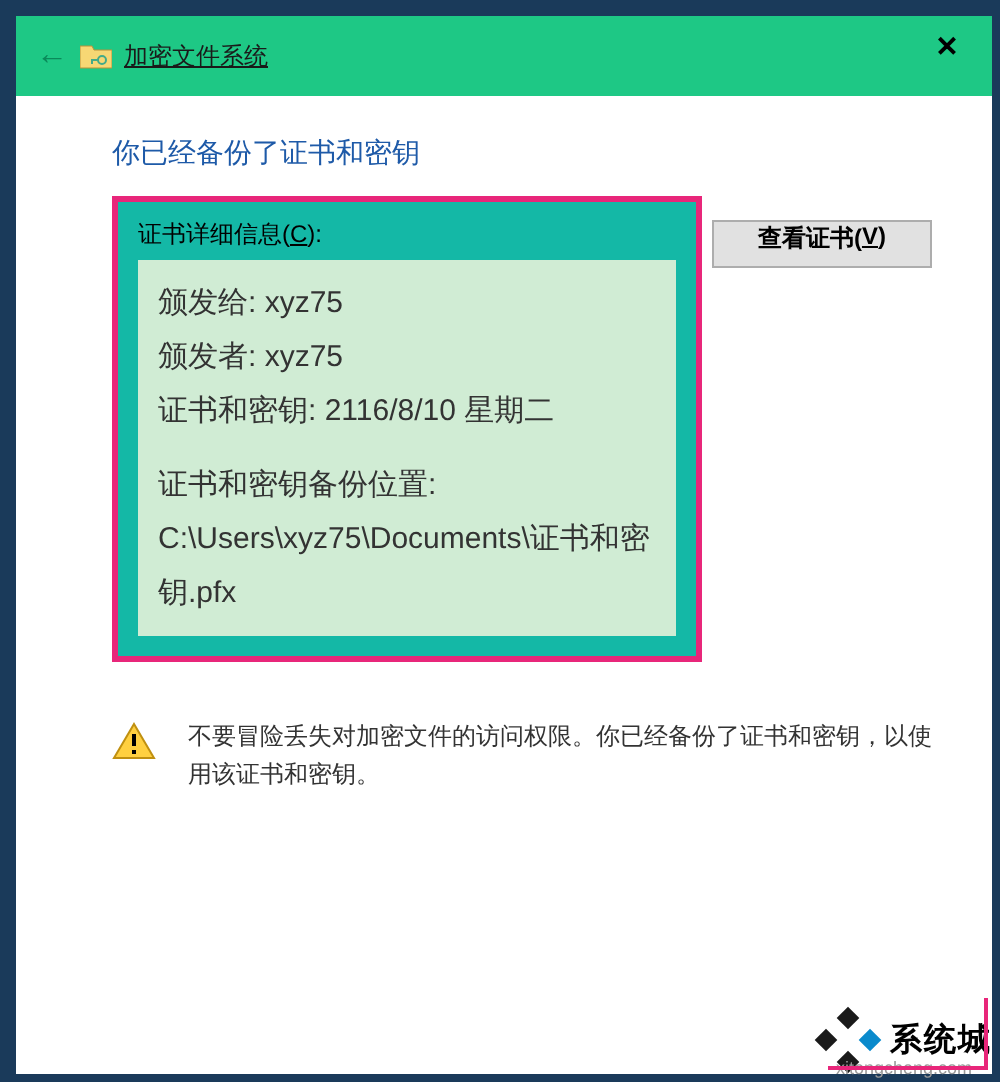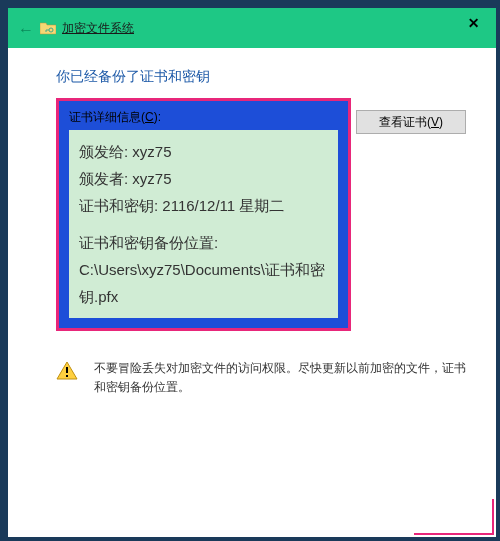--- a/index.html
+++ b/index.html
@@ -74,21 +74,21 @@
     }
     .heading {
       color: #1e5aa8;
       font-size: 14px;
       margin-bottom: 12px;
     }
     .highlight-box {
       border: 3px solid #e8267a;
       padding: 8px 10px 10px 10px;
       width: 295px;
-      background: #1d4ed8;
+      background: #14b8a6;
       position: relative;
     }
     .cert-details-label {
       color: #000;
       font-size: 12px;
       margin-bottom: 4px;
     }
     .cert-details-label .underline {
       text-decoration: underline;
     }
@@ -107,24 +107,25 @@
     }
     .view-cert-btn {
       position: absolute;
       left: 348px;
       top: 62px;
       width: 110px;
       height: 24px;
       background: #e1e1e1;
       border: 1px solid #adadad;
       display: flex;
-      align-items: center;
+      align-items: flex-start;
       justify-content: center;
       font-size: 12px;
       color: #000;
+      font-weight: bold;
     }
     .view-cert-btn .underline {
       text-decoration: underline;
     }
     .warning-section {
       display: flex;
       margin-top: 28px;
     }
     .warning-icon {
       width: 22px;
@@ -198,40 +199,52 @@
   <div class="content">
     <div class="heading">你已经备份了证书和密钥</div>
 
     <div class="highlight-box">
       <div class="cert-details-label">
         <span>证书详细信息(</span><span class="underline">C</span><span>):</span>
       </div>
       <div class="cert-info-box">
         <span class="row"><span>颁发给: </span><span>xyz75</span></span>
         <span class="row"><span>颁发者: </span><span>xyz75</span></span>
-        <span class="row"><span>证书和密钥: </span><span>2116/12/11 星期二</span></span>
+        <span class="row"><span>证书和密钥: </span><span>2116/8/10 星期二</span></span>
         <div class="gap"></div>
         <span class="row">证书和密钥备份位置:</span>
         <span class="row">C:\Users\xyz75\Documents\证书和密钥.pfx</span>
       </div>
     </div>
 
     <div class="view-cert-btn">
       <span>查看证书(</span>
         <span class="underline">V</span>
         <span>)</span>
     </div>
 
     <div class="warning-section">
       <div class="warning-icon">
         <svg viewBox="0 0 22 20" width="22" height="20">
           <path d="M11 1 L21 18 L1 18 Z" fill="#ffd040" stroke="#c09010" stroke-width="1"></path>
           <rect x="10" y="6" width="2" height="6" fill="#000"></rect>
           <rect x="10" y="14" width="2" height="2" fill="#000"></rect>
         </svg>
       </div>
-      <div class="warning-text">不要冒险丢失对加密文件的访问权限。尽快更新以前加密的文件，证书和密钥备份位置。</div>
+      <div class="warning-text">不要冒险丢失对加密文件的访问权限。你已经备份了证书和密钥，以使用该证书和密钥。</div>
     </div>
 
   </div>
 
+  <div class="watermark">
+    <span class="watermark-logo">
+      <svg viewBox="0 0 34 34" width="34" height="34">
+        <rect x="13" y="2" width="8" height="8" fill="#1a1a1a" transform="rotate(45 17 6)"></rect>
+        <rect x="2" y="13" width="8" height="8" fill="#1a1a1a" transform="rotate(45 6 17)"></rect>
+        <rect x="24" y="13" width="8" height="8" fill="#0a8acc" transform="rotate(45 28 17)"></rect>
+        <rect x="13" y="24" width="8" height="8" fill="#1a1a1a" transform="rotate(45 17 28)"></rect>
+      </svg>
+    </span>
+    <span class="watermark-text">系统城</span>
+    <span class="watermark-sub">xitongcheng.com</span>
+  </div>
   <div class="outline-corner"></div>
 </div>
 
 </body></html>

